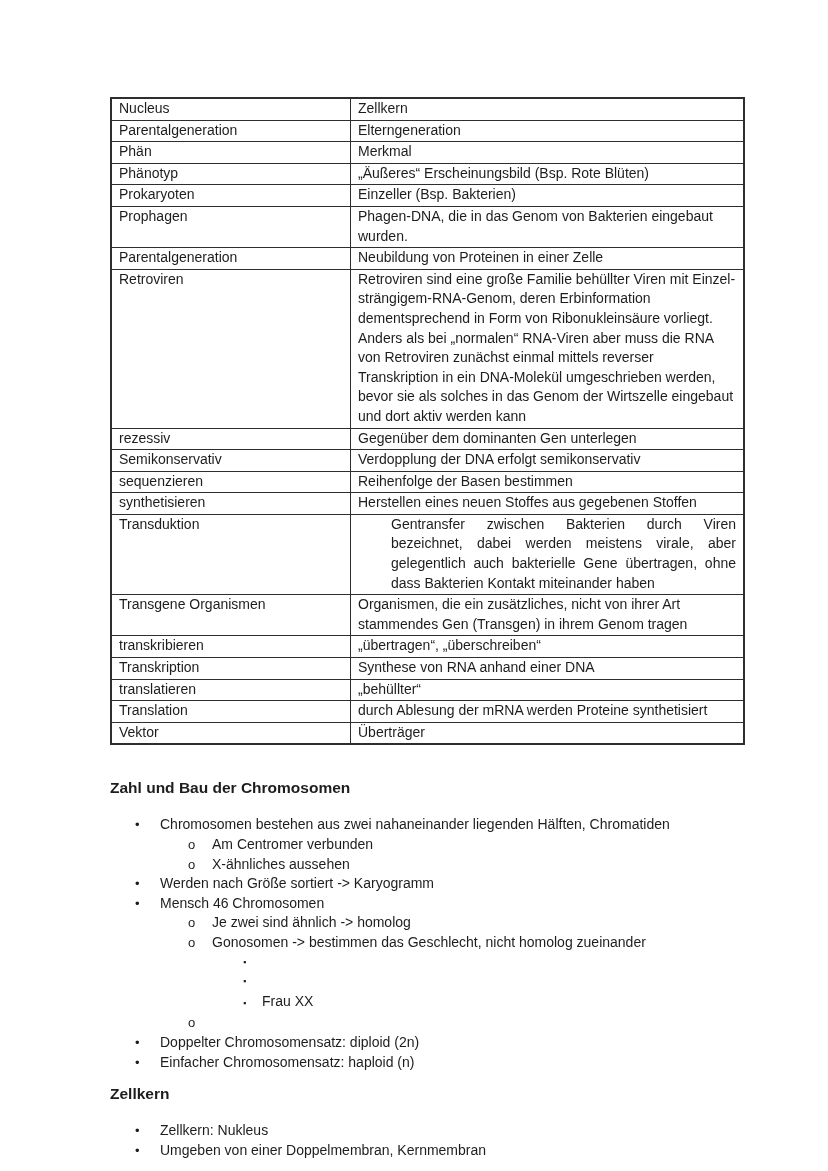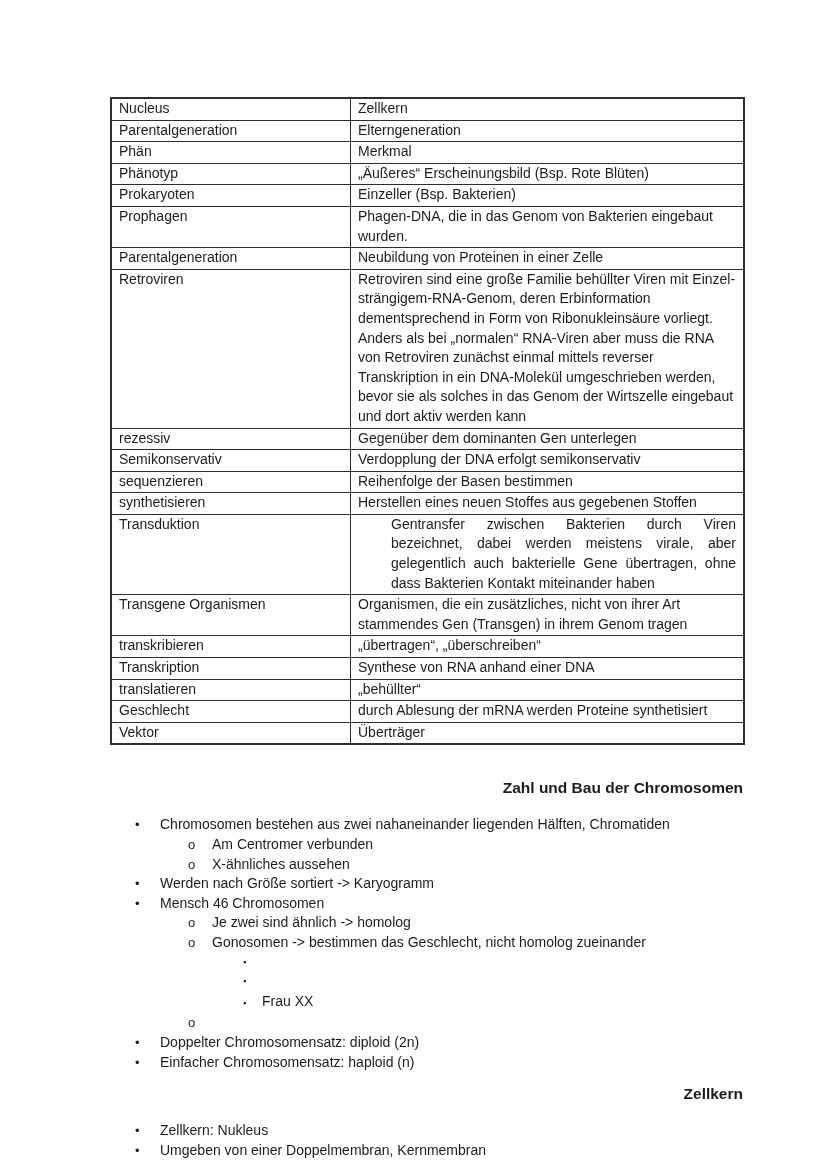--- a/index.html
+++ b/index.html
@@ -43,21 +43,20 @@
   .align-justify { text-align: justify; padding-left: 40px; }
 
   
   .section-1 { margin-top: 33px; }
   .section-2 { margin-top: 12px; }
   .section-heading {
     font-weight: bold;
     font-size: 15.5px;
     line-height: 20px;
     margin: 0;
-    text-align: right;
   }
   .bullet-list { margin-top: 17px; }
   .li {
     display: flex;
     align-items: baseline;
     font-size: 14px;
     line-height: 19.6px;
   }
   .li .bullet { flex: 0 0 auto; }
   .li .li-text { flex: 1 1 auto; }
@@ -155,21 +154,21 @@
           <div class="tcell term">Transkription</div>
           <div class="tcell def">Synthese von RNA anhand einer DNA</div>
         </div>
 
         <div class="trow">
           <div class="tcell term">translatieren</div>
           <div class="tcell def">„behüllter“</div>
         </div>
 
         <div class="trow">
-          <div class="tcell term">Geschlecht</div>
+          <div class="tcell term">Translation</div>
           <div class="tcell def">durch Ablesung der mRNA werden Proteine synthetisiert</div>
         </div>
 
         <div class="trow">
           <div class="tcell term">Vektor</div>
           <div class="tcell def">Überträger</div>
         </div>
       </div>
 
     <div class="section section-1">

